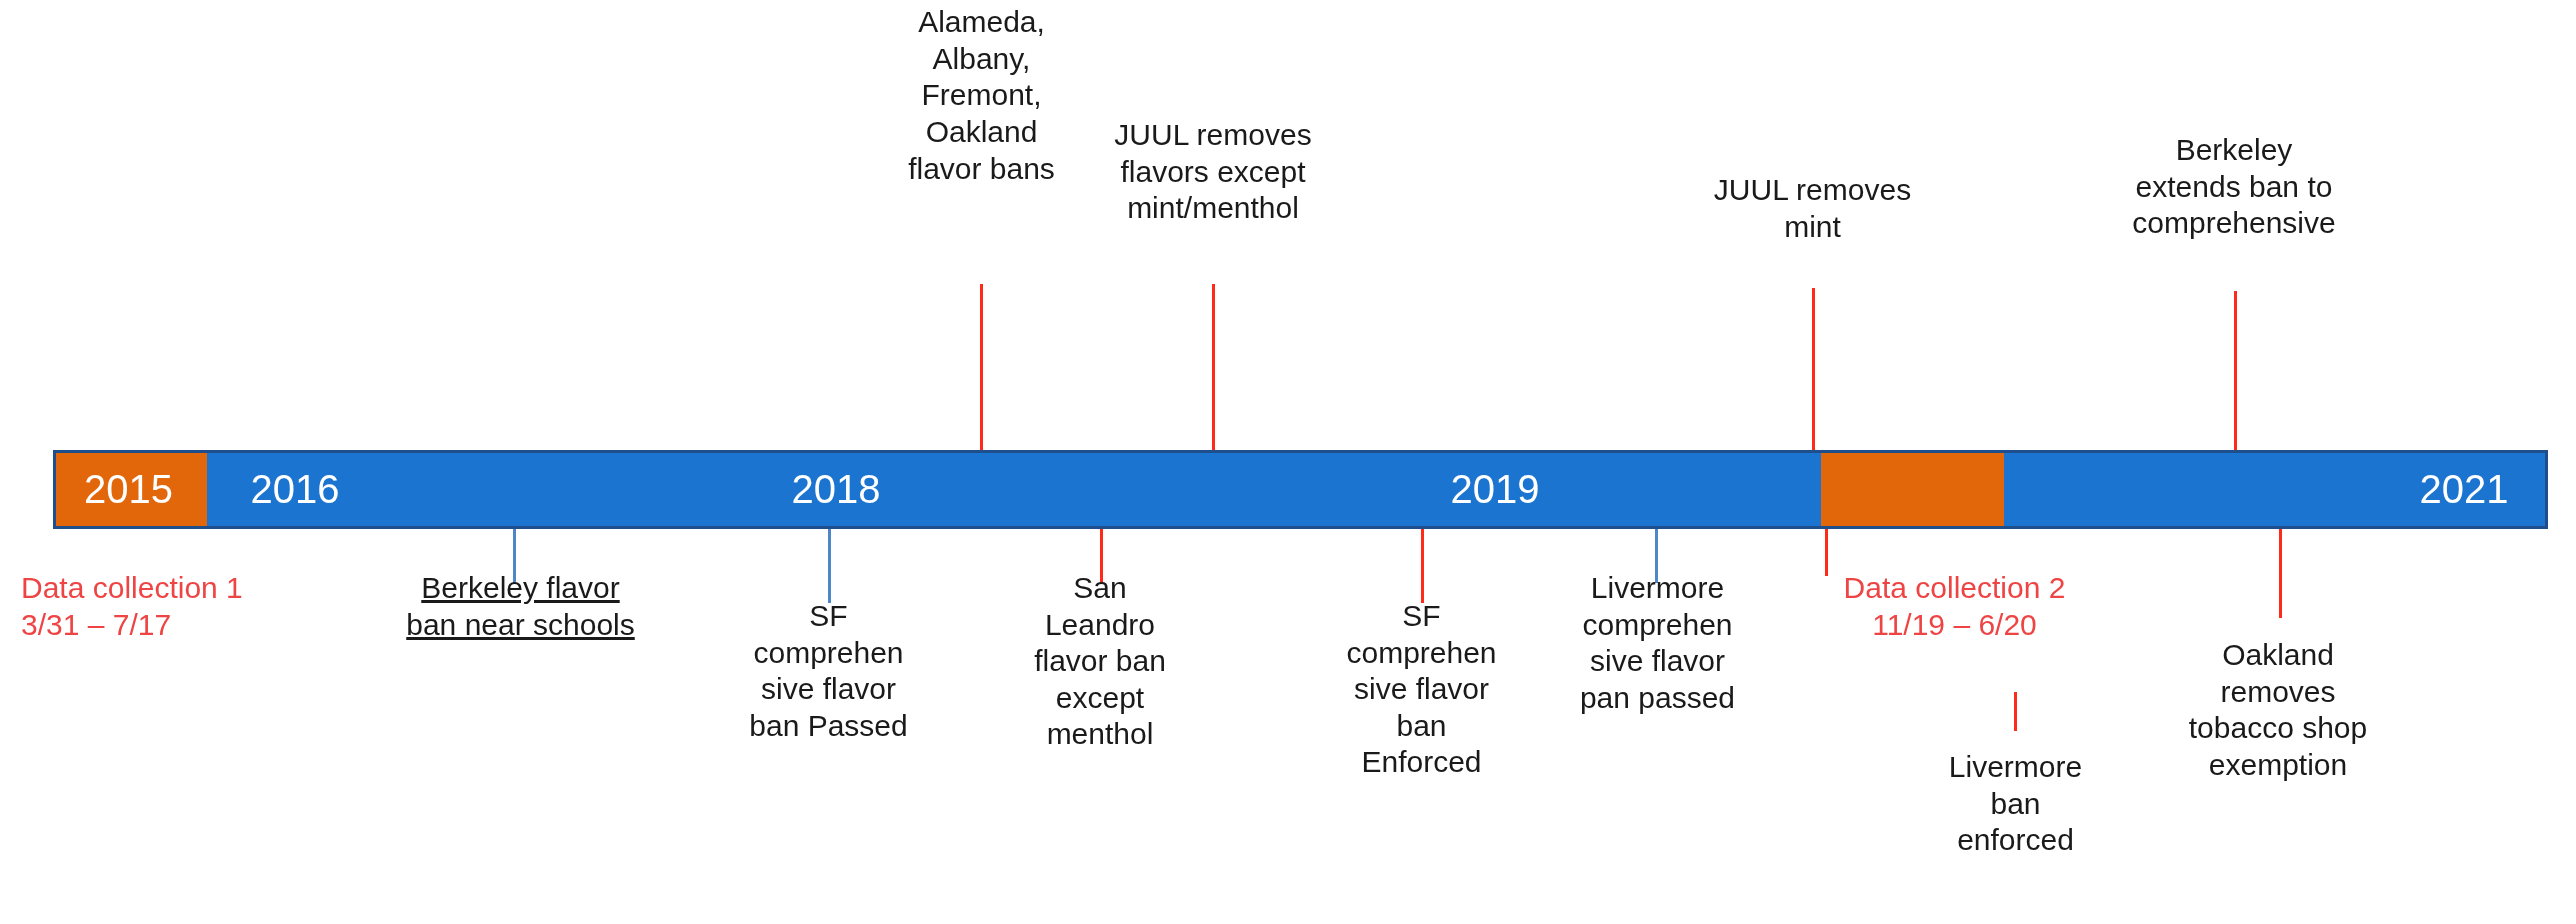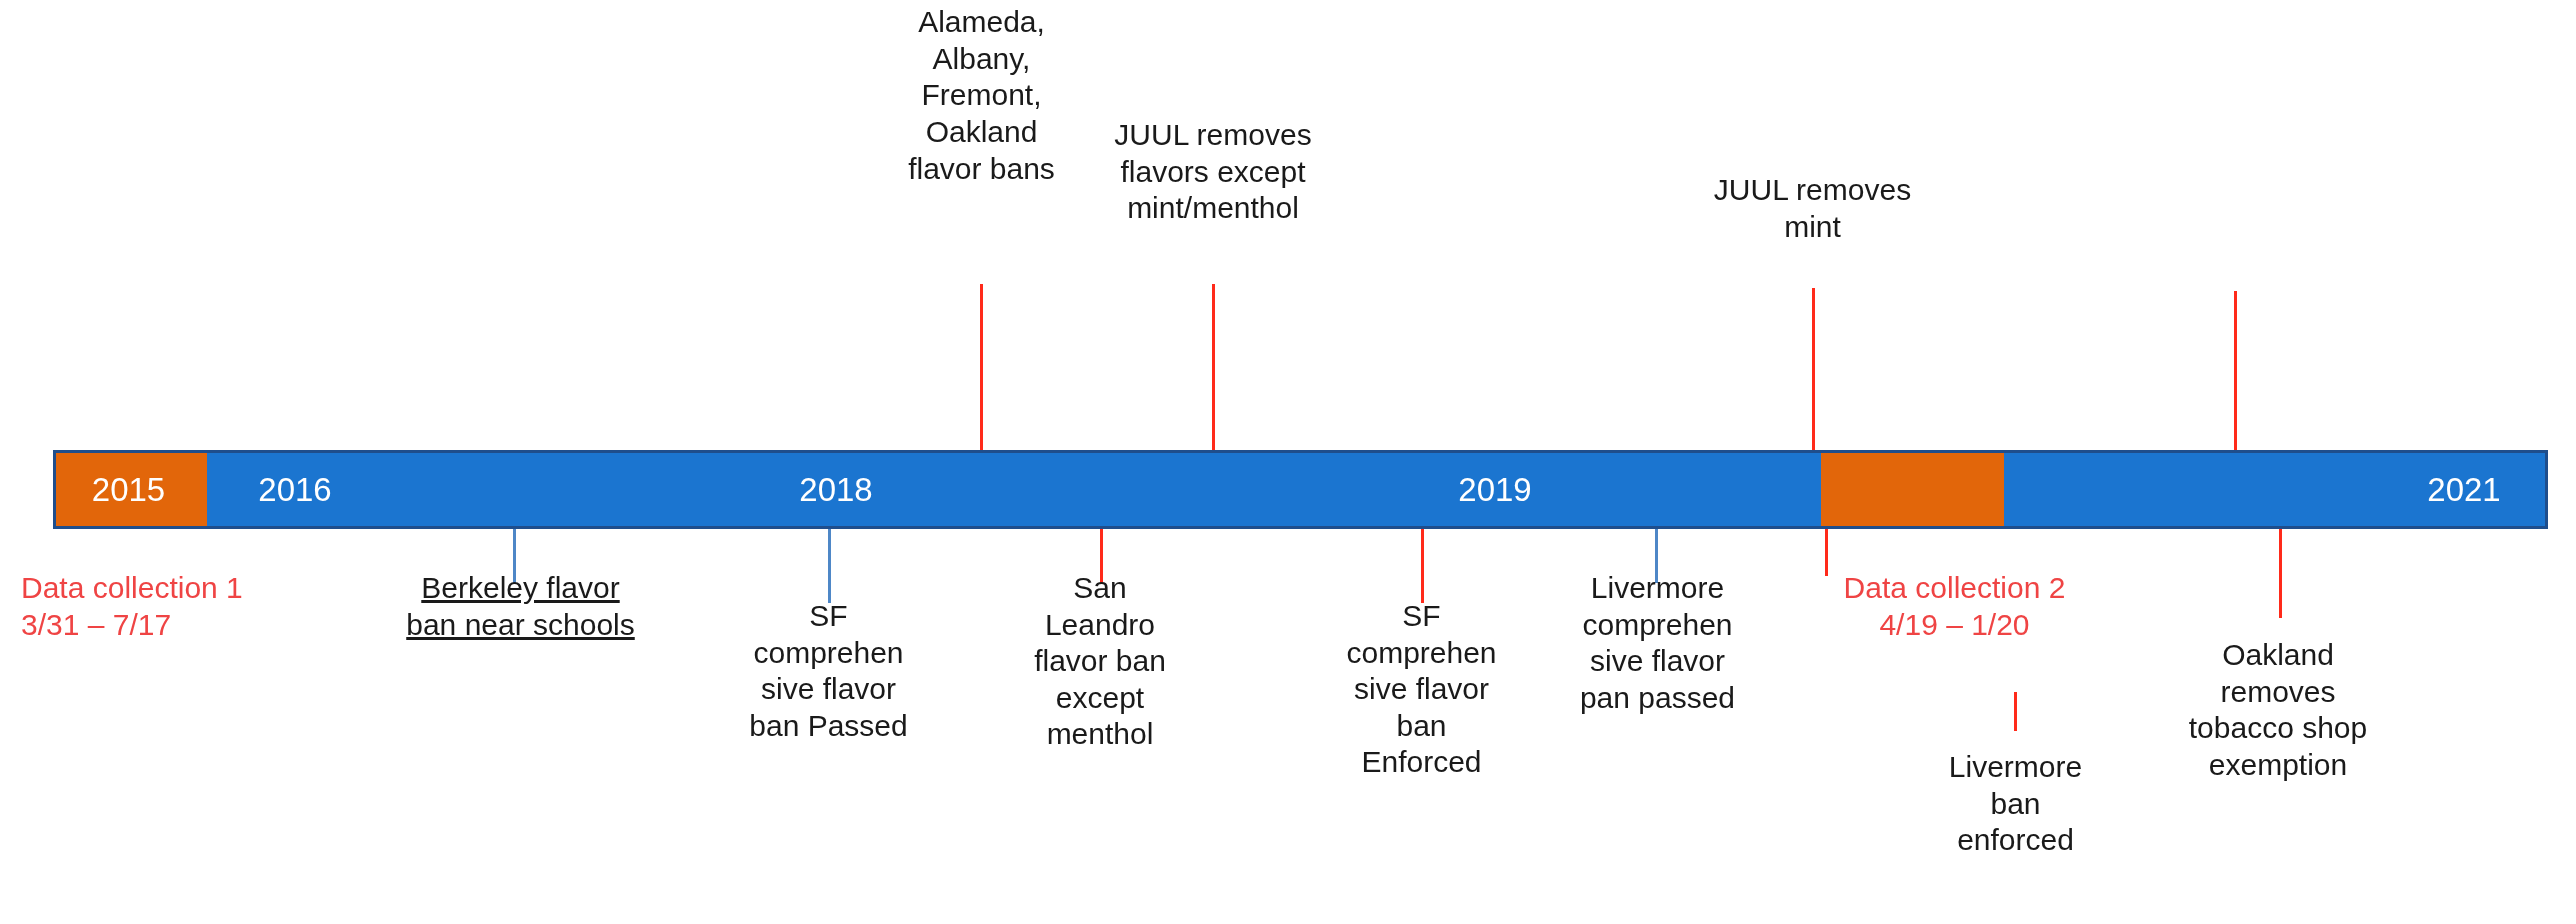--- a/index.html
+++ b/index.html
@@ -35,21 +35,21 @@
     top: 0;
     height: 100%;
     background: #E2660A;
   }
   .tl-year {
     position: absolute;
     top: 450px;
     height: 79px;
     line-height: 79px;
     color: #FFFFFF;
-    font-size: 33px;
+    font-size: 40px;
     font-weight: 400;
     text-align: center;
     white-space: nowrap;
     pointer-events: none;
   }
 
   
   .conn {
     position: absolute;
     width: 2.8px;
@@ -80,20 +80,23 @@
 Oakland
 flavor bans</div>
 
   <div class="anno" style="left:1107px; top:117px; width:212px;">JUUL removes
 flavors except
 mint/menthol</div>
 
   <div class="anno" style="left:1703px; top:172px; width:219px;">JUUL removes
 mint</div>
 
+  <div class="anno" style="left:2080px; top:132px; width:308px;">Berkeley
+extends ban to
+comprehensive</div>
 
   <div class="conn red" style="left:980px; top:284px; height:167px;"></div>
 
   <div class="conn red" style="left:1212px; top:284px; height:167px;"></div>
 
   <div class="conn red" style="left:1812px; top:288px; height:163px;"></div>
 
   <div class="conn red" style="left:2234px; top:291px; height:160px;"></div>
 
   <div class="tl-bar">
@@ -145,21 +148,21 @@
 sive flavor
 ban
 Enforced</div>
 
   <div class="anno" style="left:1550px; top:570px; width:215px;">Livermore
 comprehen
 sive flavor
 pan passed</div>
 
   <div class="anno orange" style="left:1802px; top:570px; width:305px;">Data collection 2
-4/19 – 1/20</div>
+11/19 – 6/20</div>
 
   <div class="anno" style="left:1915px; top:749px; width:201px;">Livermore
 ban
 enforced</div>
 
   <div class="anno" style="left:2138px; top:637px; width:280px;">Oakland
 removes
 tobacco shop
 exemption</div>
 

